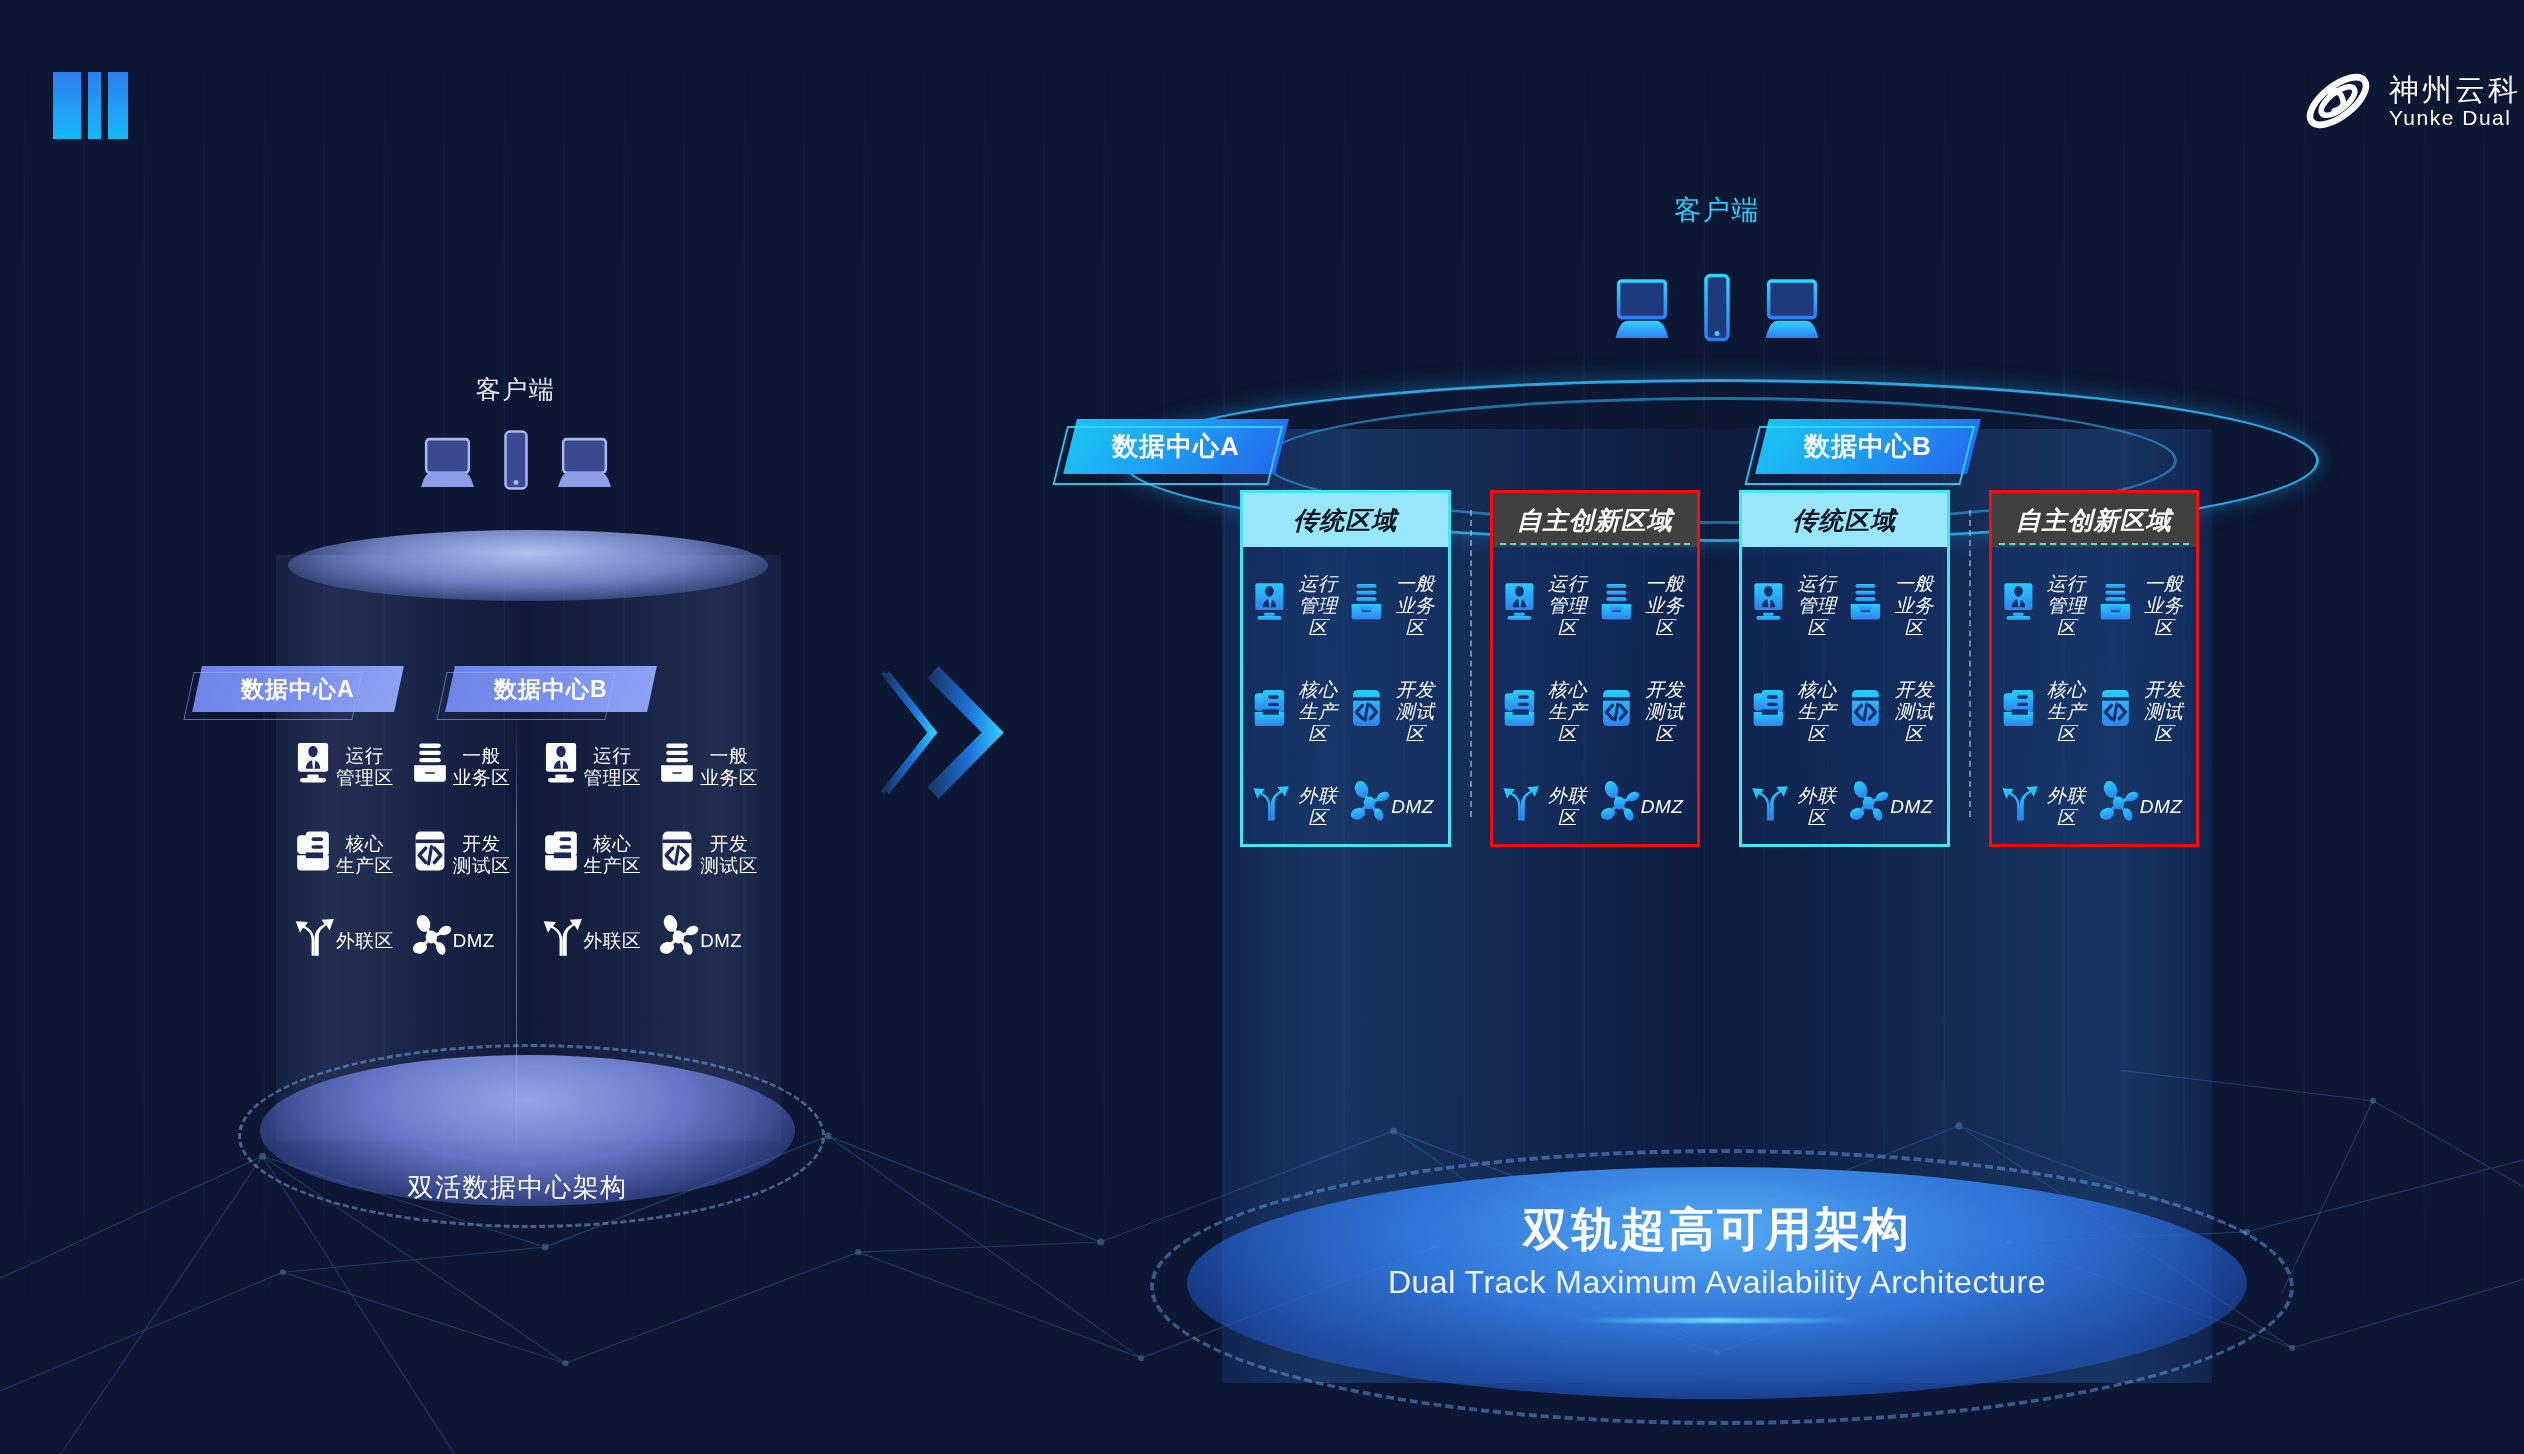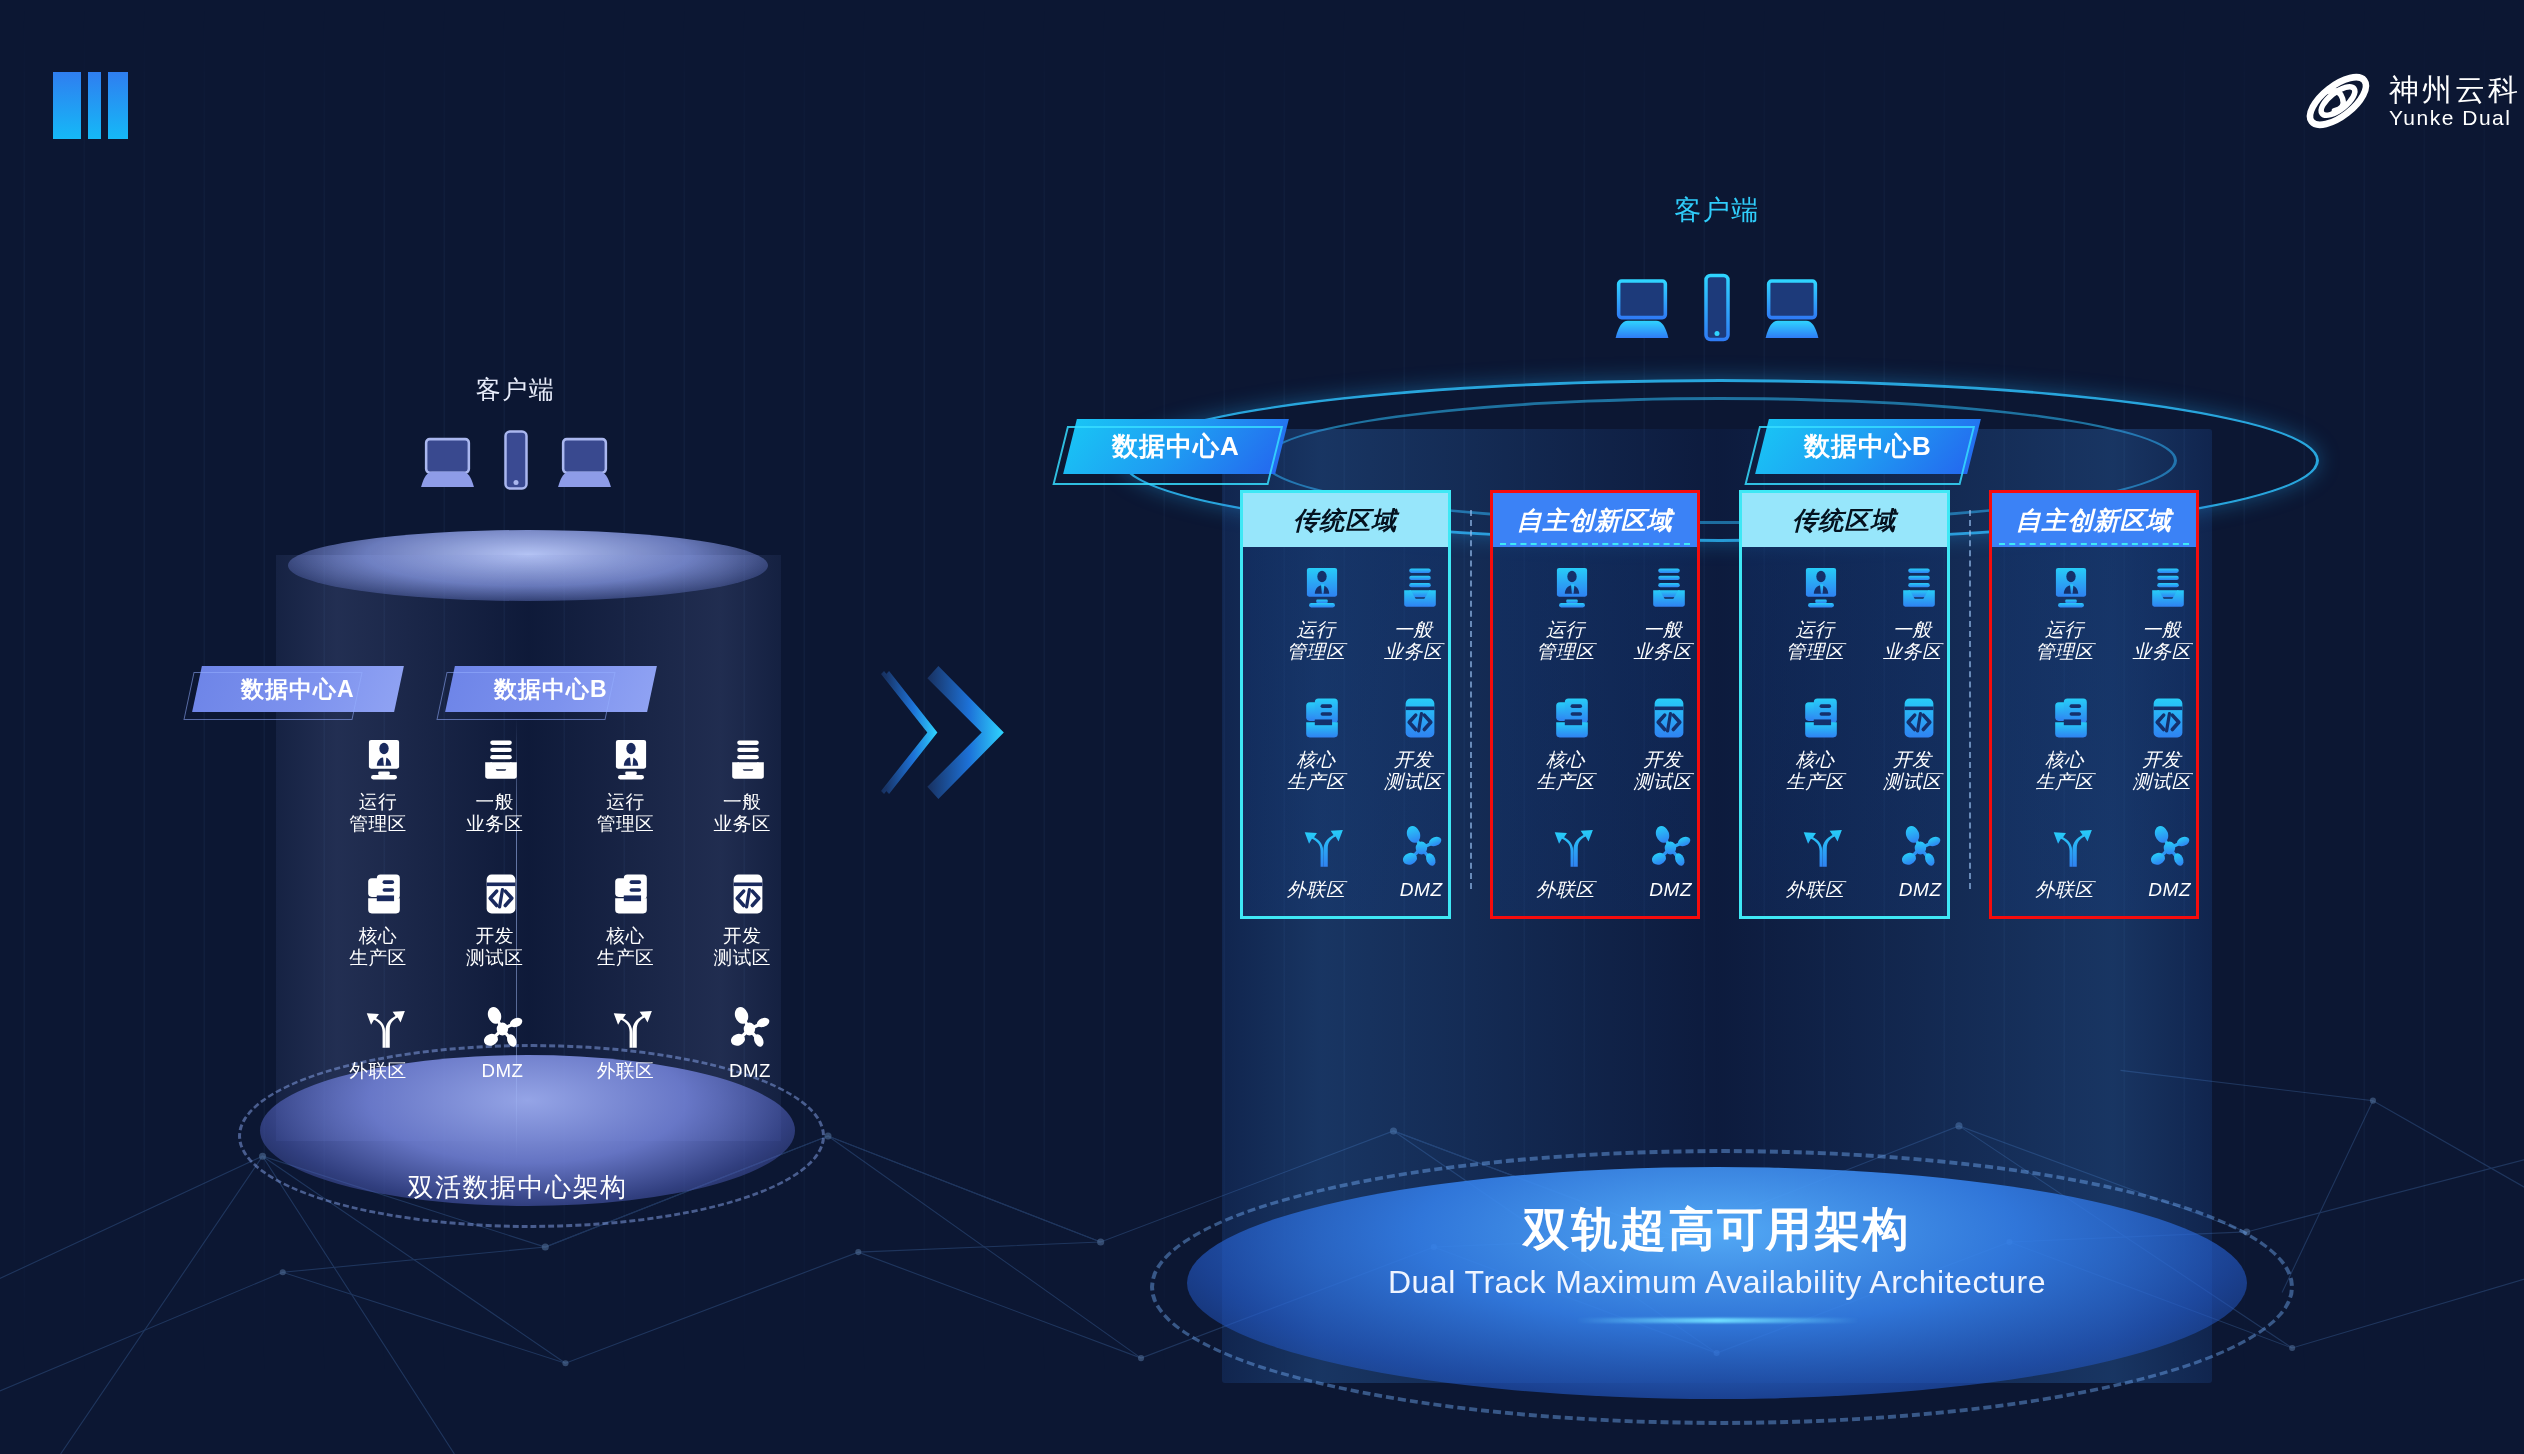--- a/index.html
+++ b/index.html
@@ -38,21 +38,21 @@
     background:linear-gradient(95deg,#21c8ff 0%,#22b6fb 42%,#2e8bf6 72%,#3a6ef2 100%);
     -webkit-background-clip:text;background-clip:text;color:transparent;}
   .logo{position:absolute;right:64px;top:65px;display:flex;align-items:center;gap:13px;}
   .logo-mark{width:76px;height:72px;flex:0 0 auto;}
   .logo-txt{display:flex;flex-direction:column;gap:2px;color:#fff;}
   .logo-cn{font-size:30px;font-weight:400;letter-spacing:3px;line-height:1;}
   .logo-en{font-size:21px;font-weight:400;letter-spacing:1.5px;line-height:1;}
 
   
   .zgrid{display:grid;grid-template-columns:1fr 1fr;}
-  .zcell{display:flex;flex-direction:column;align-items:flex-end;}
+  .zcell{display:flex;flex-direction:row;align-items:center;}
   .zcell svg{display:block;}
   .zlabel{text-align:center;color:#ffffff;line-height:1.16;white-space:pre-line;}
 
   
   .left-wrap{position:absolute;left:167px;top:333px;width:697px;height:889px;}
   .l-client-label{position:absolute;left:0;right:0;top:40px;text-align:center;color:#e8edfb;font-size:25px;font-weight:500;letter-spacing:1.5px;}
   .l-devices{position:absolute;left:50%;transform:translateX(-50%);top:96px;display:flex;align-items:flex-end;gap:25px;}
   .l-top-plat{position:absolute;left:121px;top:197px;width:480px;height:71px;border-radius:50%;
     background:radial-gradient(ellipse at 50% 35%, rgba(190,205,255,.95) 0%, rgba(132,150,225,.78) 48%, rgba(86,104,190,.30) 78%, rgba(60,80,160,0) 100%);
     filter:blur(0.5px);}
@@ -113,21 +113,21 @@
   .panel{flex:1 1 0;display:flex;flex-direction:column;font-style:italic;}
   .p-head{height:57px;display:flex;align-items:center;justify-content:center;
     font-size:25px;font-weight:700;letter-spacing:1px;box-sizing:border-box;}
   .p-body{flex:1 1 auto;box-sizing:border-box;padding:18px 5px 15px;}
   .p-body .zgrid{row-gap:32px;}
   .p-body .zcell svg{width:46px;height:46px;}
   .p-body .zlabel{font-size:19px;margin-top:8px;letter-spacing:0.5px;}
 
   .trad .p-head{background:#97e6fb;color:#05121f;border:3.5px solid #3fe8f5;border-bottom:none;}
   .trad .p-body{border:3.5px solid #3fe8f5;border-top:none;background:linear-gradient(180deg,rgba(18,52,112,.40),rgba(22,62,130,.22));}
-  .innov .p-head{background:#3b82f6;color:#ffffff;border:3.5px solid #f60c0c;border-bottom:none;position:relative;}
+  .innov .p-head{background:#404040;color:#ffffff;border:3.5px solid #f60c0c;border-bottom:none;position:relative;}
   .innov .p-head::after{content:"";position:absolute;left:7px;right:7px;bottom:2px;border-bottom:2.5px dashed #3fe8f5;}
   .innov .p-body{border:3.5px solid #f60c0c;border-top:none;background:linear-gradient(180deg,rgba(18,52,112,.40),rgba(22,62,130,.22));}
 
   .r-caption{position:absolute;left:0;right:0;top:1010px;text-align:center;}
   .r-cap-cn{color:#ffffff;font-size:46px;font-weight:700;letter-spacing:2.5px;line-height:1.2;}
   .r-cap-en{color:#eef4ff;font-size:32px;font-weight:400;letter-spacing:0.5px;margin-top:7px;}
   .r-cap-glow{margin:17px auto 0;width:283px;height:4.5px;border-radius:4.5px;
     background:linear-gradient(90deg,rgba(60,200,255,0),#6fdcff 50%,rgba(60,200,255,0));filter:blur(1px);}
 </style>
 </head>

